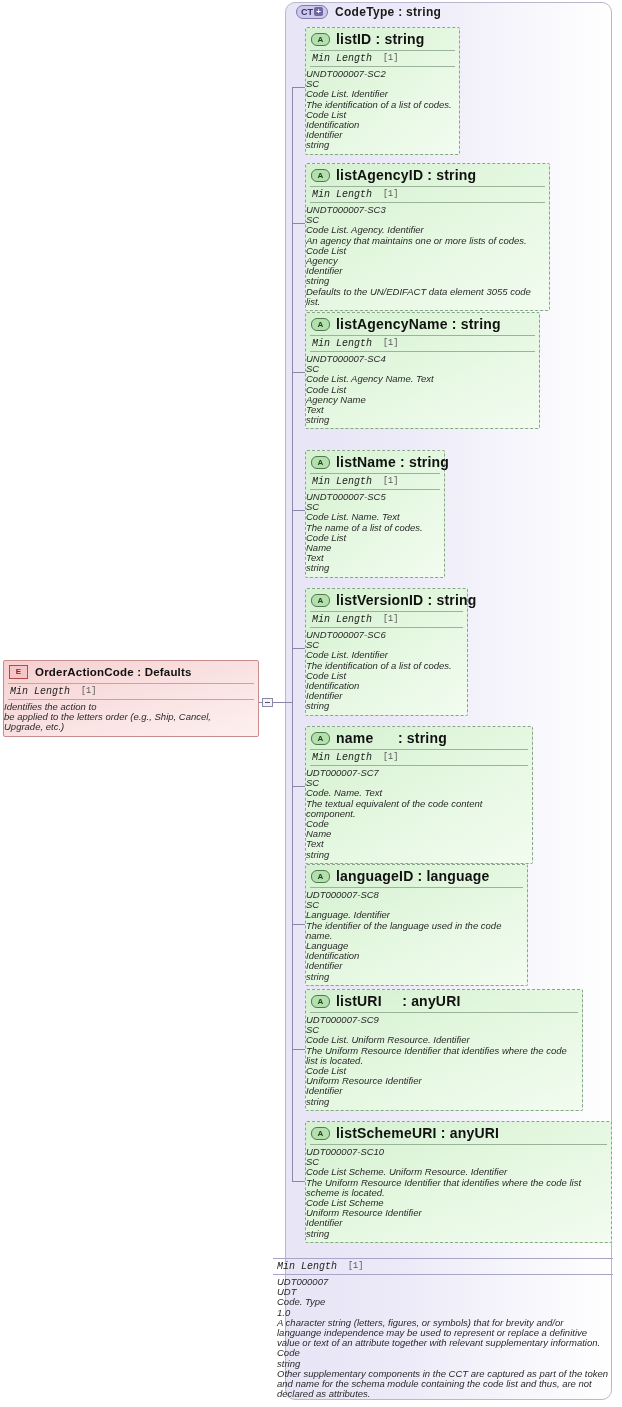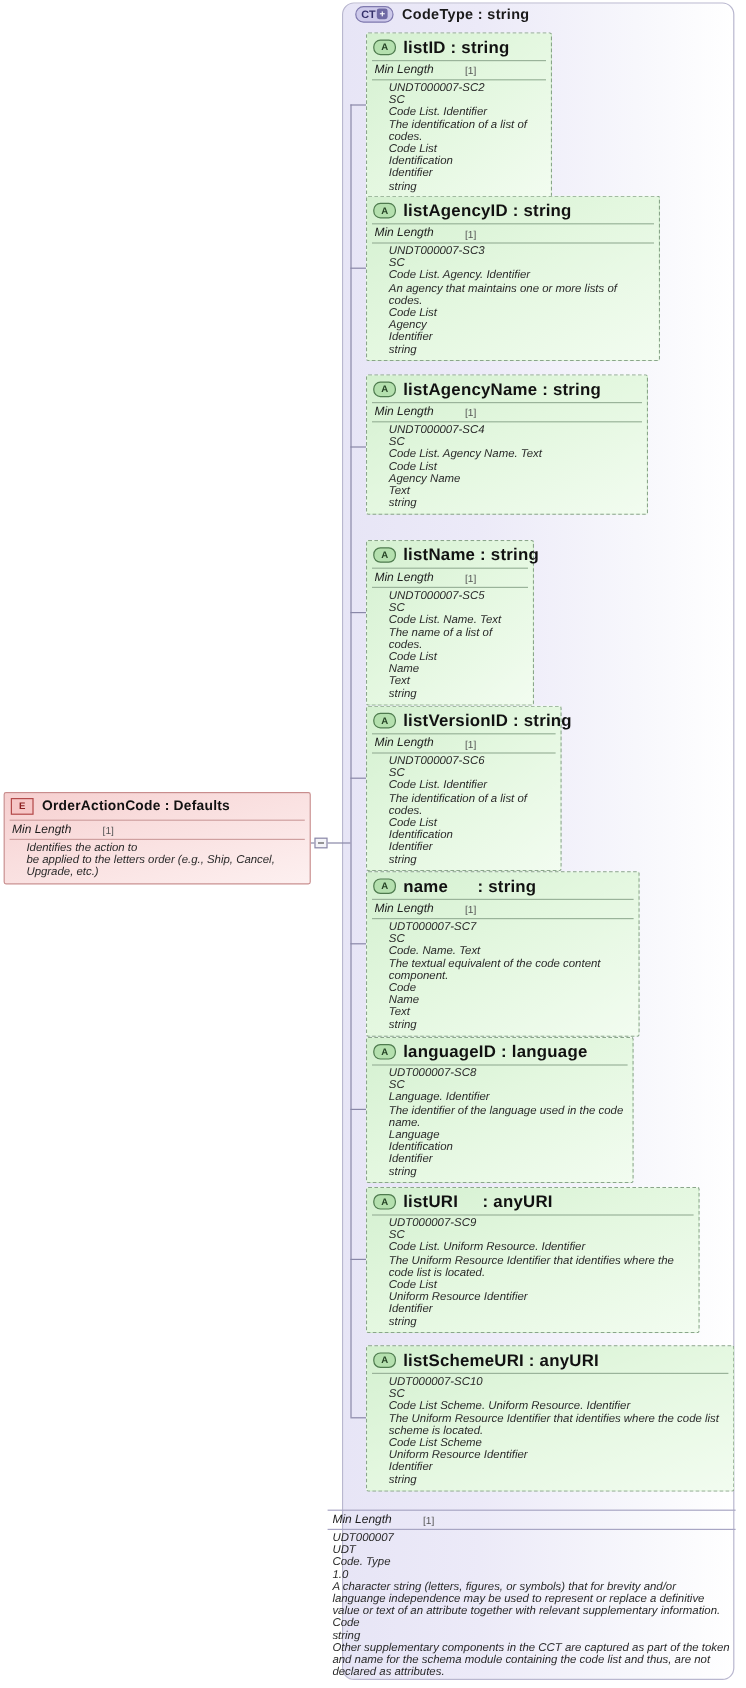--- a/index.html
+++ b/index.html
@@ -100,29 +100,30 @@
     flex:0 0 auto;
   }
   .a-name{
     font-size:14px;font-weight:bold;color:#111;
     font-family:"Liberation Sans", sans-serif;
     letter-spacing:.2px;
     white-space:pre;
   }
   .rule{height:1px;background:#9ab39a;margin:0 4px;}
   .minrow{
-    display:flex;align-items:flex-end;gap:26px;
+    display:flex;align-items:flex-start;gap:11px;
     padding:2px 6px 2px 6px;
     font-style:italic;
     font-size:10px;
     color:#1d1d1d;
+    font-family:Liberation Mono, monospace;
   }
   .minrow .mult{font-style:normal;font-size:8.5px;color:#555;}
   .desc{
-    padding:2px 6px 3px 18px;
+    padding:2px 6px 3px 0;
     font-style:italic;
     font-size:9.5px;
     line-height:10.2px;
     color:#2a2a2a;
   }
   .desc div{white-space:normal;}
 
   
   .elem{
     position:absolute;
@@ -235,20 +236,21 @@
         <div class="rule"></div>
         <div class="desc">
           <div>UNDT000007-SC3</div>
           <div>SC</div>
           <div>Code List. Agency. Identifier</div>
           <div>An agency that maintains one or more lists of codes.</div>
           <div>Code List</div>
           <div>Agency</div>
           <div>Identifier</div>
           <div>string</div>
+          <div>Defaults to the UN/EDIFACT data element 3055 code list.</div>
         </div>
       </div>
       <div class="attr" style="left: 305px; top: 312px; width: 235px;">
         <div class="hdr">
           <span class="a-badge">A</span>
           <span class="a-name">listAgencyName : string</span>
         </div>
         <div class="rule"></div>
         <div class="minrow">
           <span>Min Length</span>

